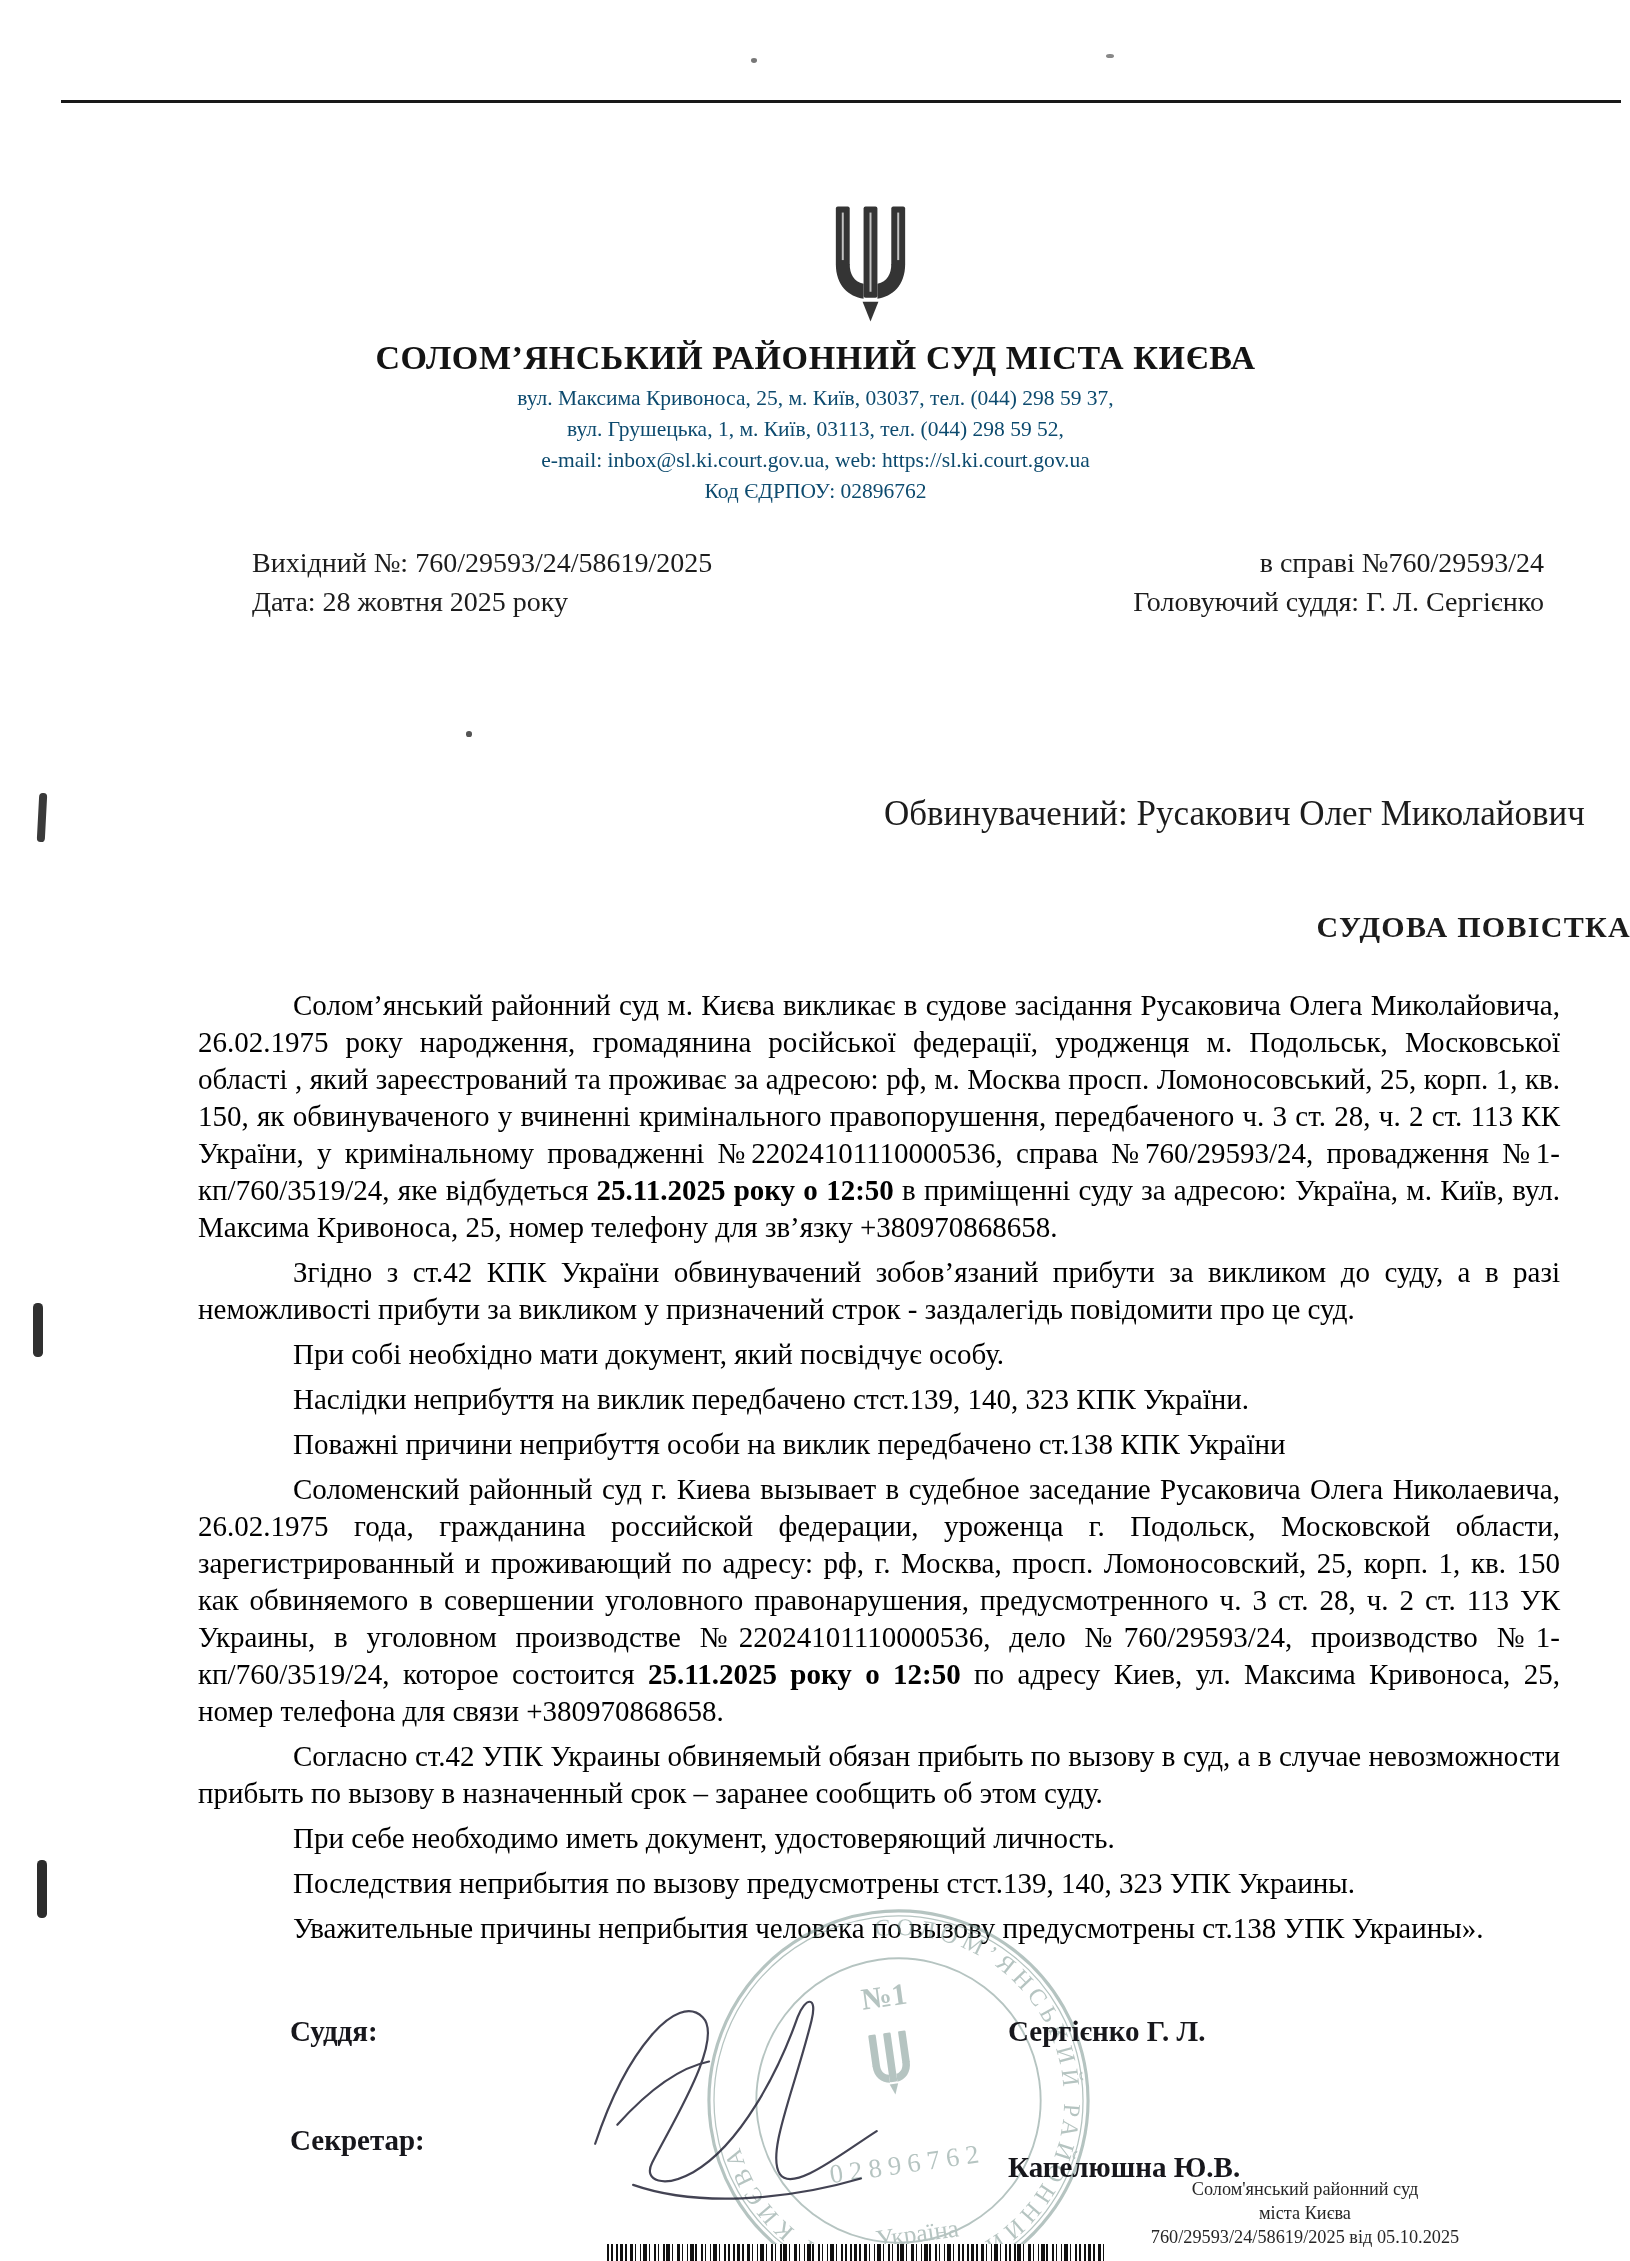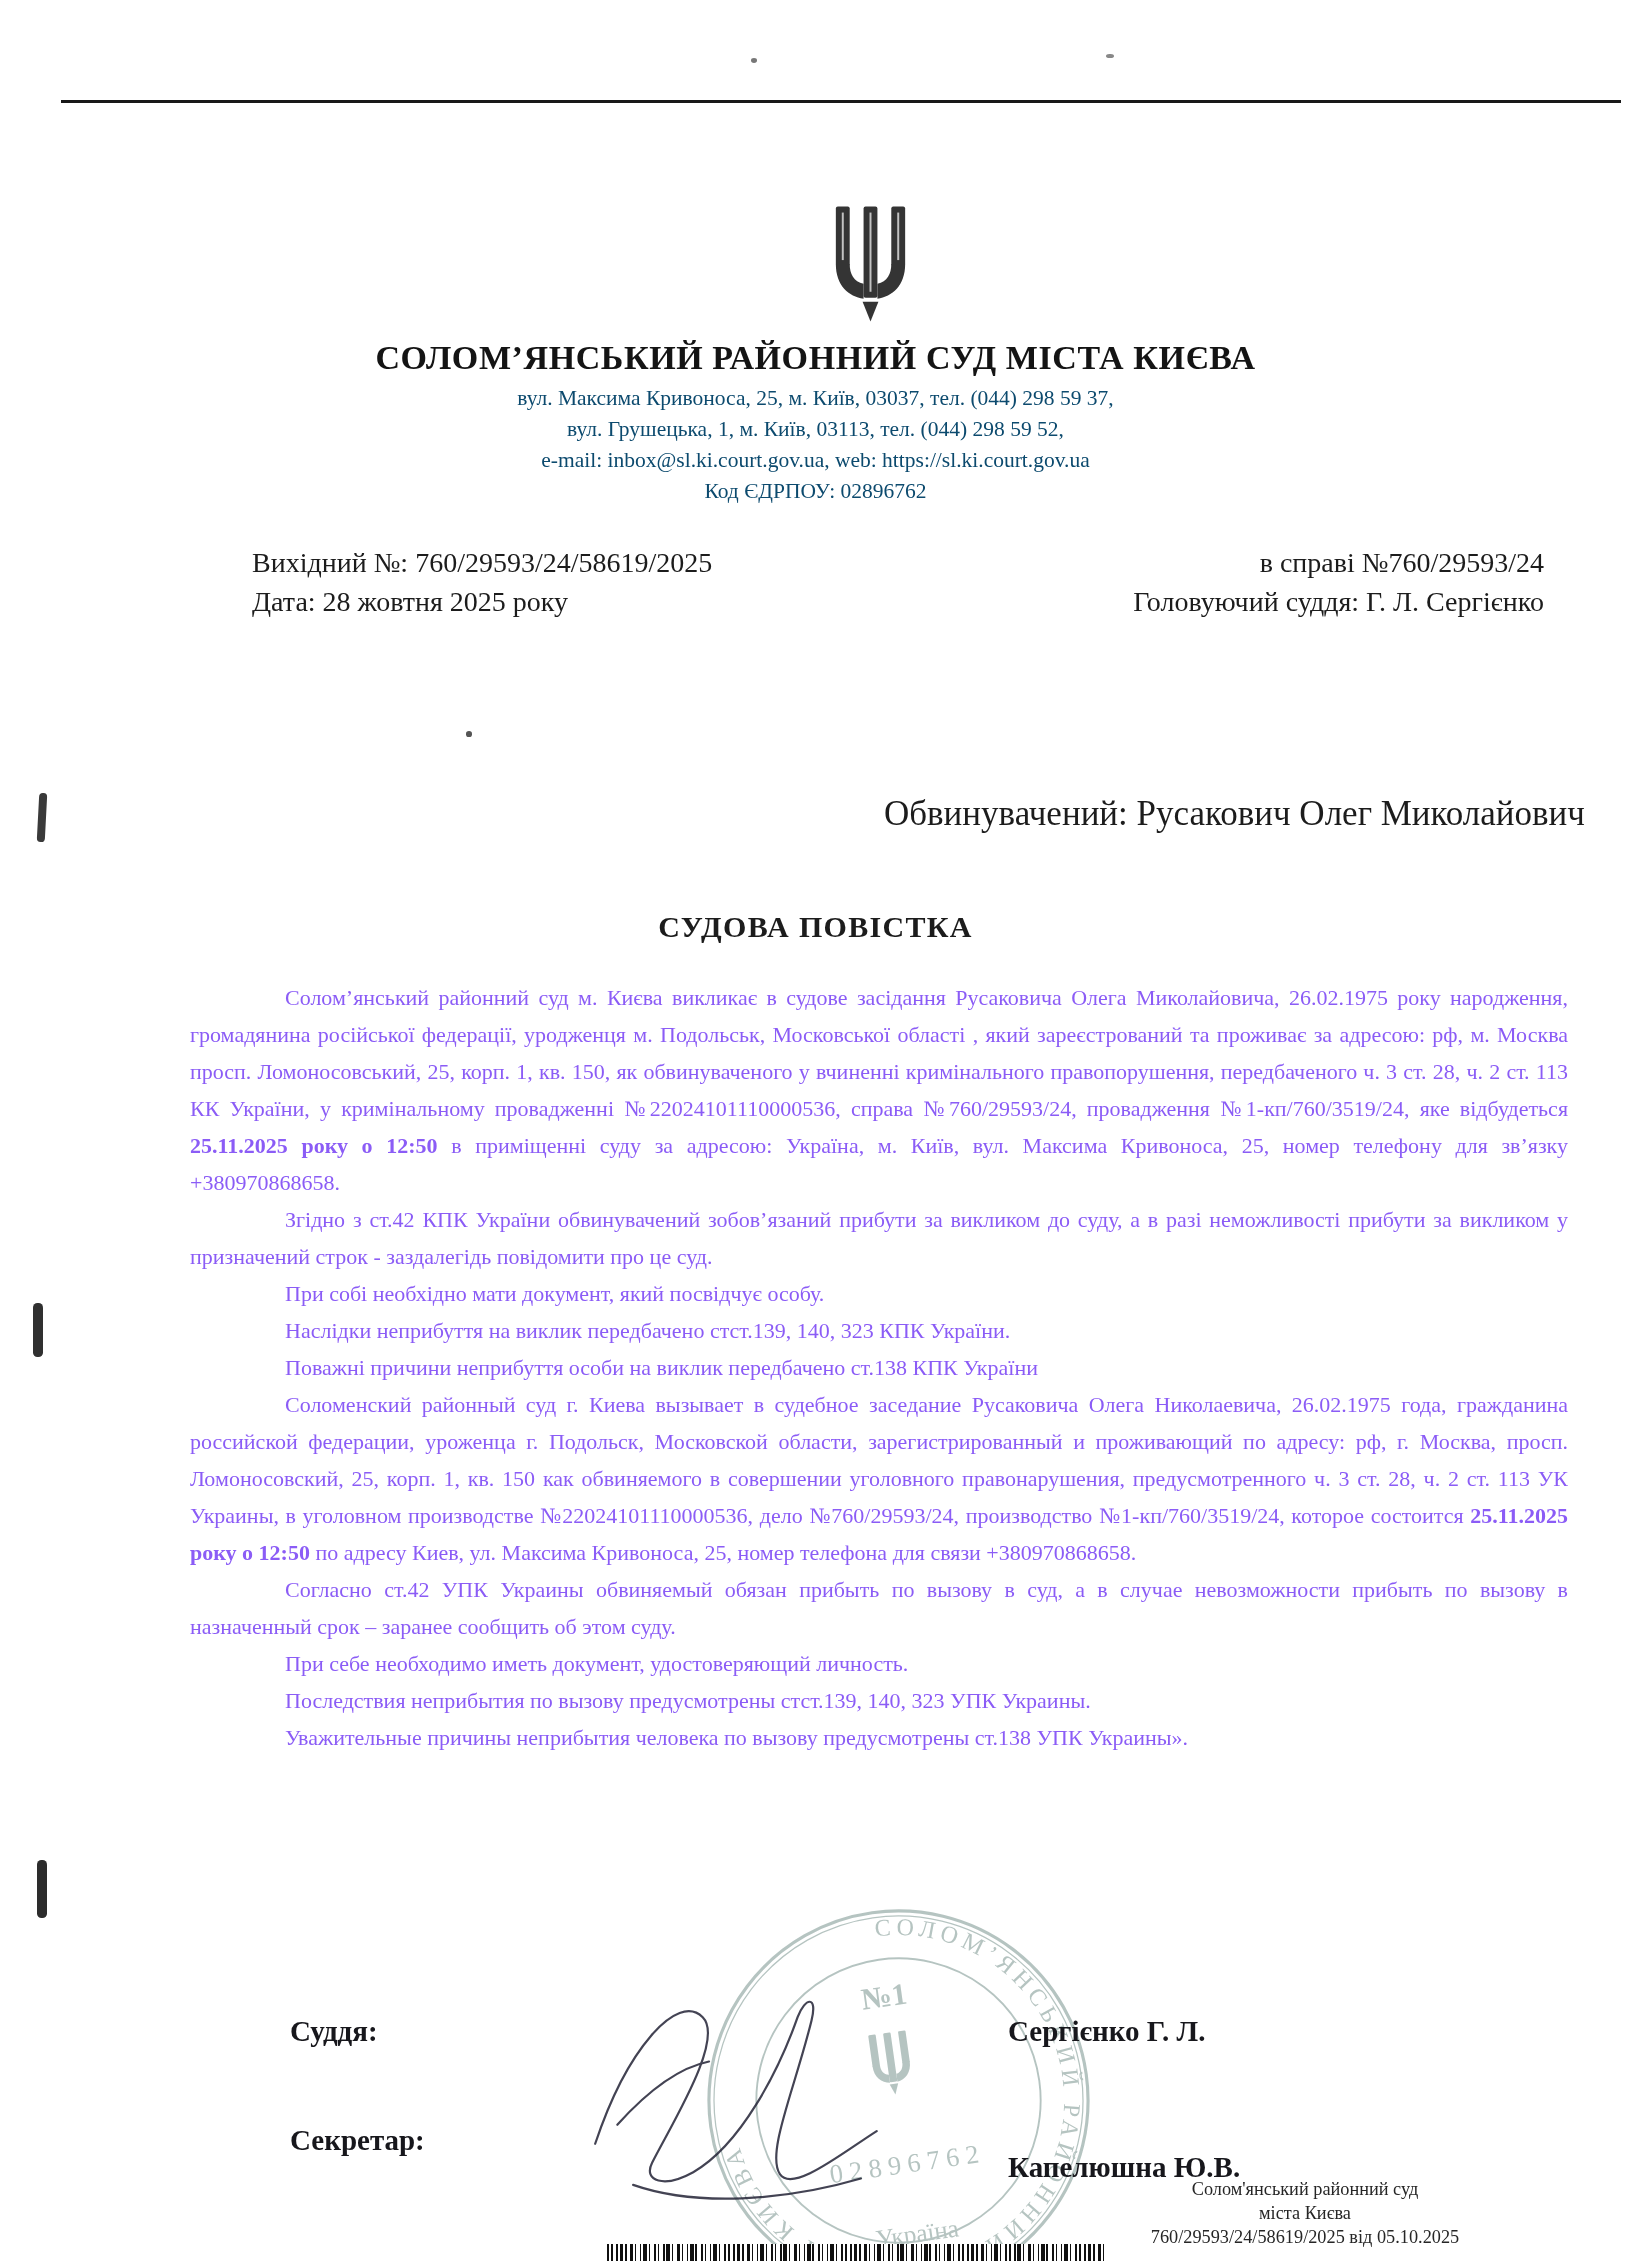--- a/index.html
+++ b/index.html
@@ -28,28 +28,28 @@
     text-align:center; font-size:21.5px; line-height:31px; color:#0c4a6e;
   }
 
   .meta-left  { left:210px;  top:543px; font-size:28px; line-height:39px;margin-left:42px; }
   .meta-right { right:87px; top:543px; font-size:28px; line-height:39px; text-align:right; }
 
   .accused   { left:884px; top:794px; font-size:35px; }
 
   .doc-title {
     left:0; top:910px; width:100%;
-    text-align:center; font-weight:bold; font-size:30px; letter-spacing:1.3px;
+    text-align:right; font-weight:bold; font-size:30px; letter-spacing:1.3px;
   }
 
   .body-text { left:190px; top:979px; width:1378px; }
   .body-text p {
-    margin:0; font-size:22px; line-height:37px;
+    margin:8px; font-size:29px; line-height:37px;
     text-align:justify; text-indent:95px;
-    color:#8b5cf6;
+    color:#000000;
   }
 
   .sig-label, .sig-name { font-size:29px; font-weight:bold; color:#17171c; }
   .judge-label     { left:290px;  top:2015px; }
   .judge-name      { left:1008px; top:2015px; }
   .secretary-label { left:290px;  top:2124px; }
   .secretary-name  { left:1008px; top:2124px;margin-top:27px; }
 
   .signature-svg { left:557px; top:1935px; width:380px; height:291px; pointer-events:none; }
 

